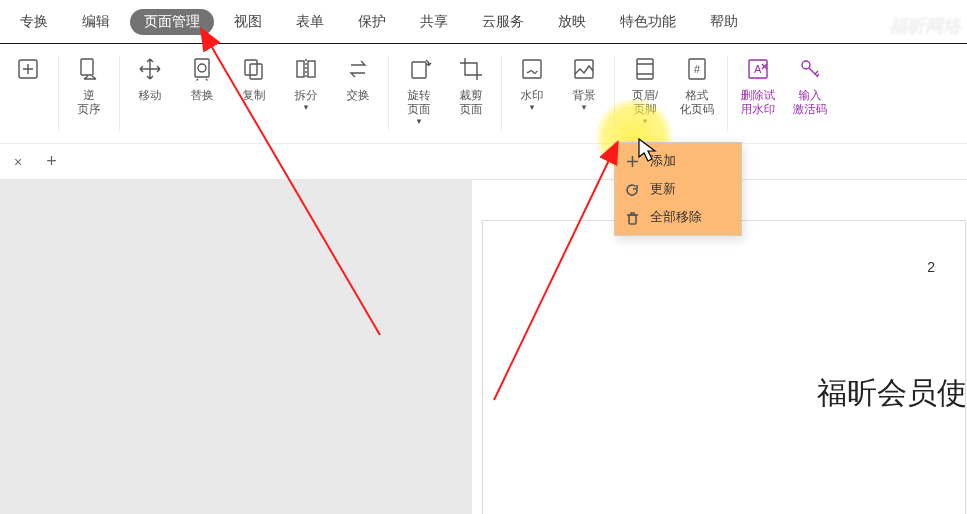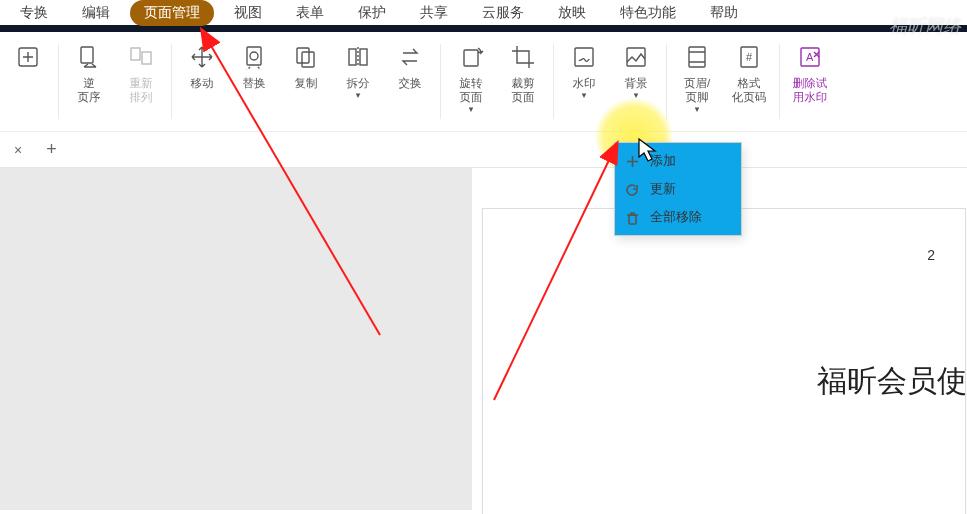--- a/index.html
+++ b/index.html
@@ -1,20 +1,20 @@
 <!DOCTYPE html>
 <html><head>
 <meta charset="utf-8">
 <style>
   * { box-sizing: border-box; margin: 0; padding: 0; }
   body { font-family: "Microsoft YaHei", sans-serif; width: 967px; height: 514px; background: #fff; overflow: hidden; position: relative; font-size: 12px; color: #333; }
   
-  .menubar { display: flex; align-items: center; height: 32px; padding: 0 6px; border-bottom: 7px solid #0f172a; gap: 6px; }
+  .menubar { display: flex; align-items: center; height: 44px; padding: 0 6px; border-bottom: 1px solid #0f172a; gap: 6px; }
   .menu-item { padding: 4px 14px; font-size: 14px; color: #444; cursor: pointer; border-radius: 14px; white-space: nowrap; }
-  .menu-item.active { background: #a16207; color: #fff; }
+  .menu-item.active { background: #737373; color: #fff; }
   
   .ribbon { display: flex; align-items: stretch; height: 100px; border-bottom: 1px solid #eee; padding: 6px 2px; }
   .rib-btn { display: flex; flex-direction: column; align-items: center; justify-content: flex-start; width: 52px; padding: 2px 0; cursor: pointer; color: #555; }
   .rib-btn .icon { height: 34px; display: flex; align-items: center; justify-content: center; margin-bottom: 2px; }
   .rib-btn svg { width: 26px; height: 26px; stroke: #555; fill: none; stroke-width: 1.4; }
   .rib-btn .lbl { font-size: 11.5px; text-align: center; line-height: 14px; white-space: pre-line; }
   .rib-btn.disabled { color: #bbb; }
   .rib-btn.disabled svg { stroke: #bbb; }
   .rib-btn.purple svg { stroke: #9b2fae; }
   .rib-btn.purple .lbl { color: #9b2fae; }
@@ -28,21 +28,21 @@
   .tab-add { font-size: 18px; color: #666; cursor: pointer; padding: 0 6px; font-weight: 300; }
   
   .workspace { display: flex; height: calc(514px - 36px - 100px - 36px); }
   .left-panel { width: 472px; background: #e9e9e9; }
   .doc-panel { flex: 1; background: #fff; padding: 40px 0 0 0; position: relative; }
   .doc-page { background: #fff; border: 1px solid #ddd; margin-left: 10px; width: 484px; height: 400px; box-shadow: 0 1px 2px rgba(0,0,0,0.05); position: relative; overflow: hidden; }
   .page-num { position: absolute; top: 38px; right: 30px; font-size: 14px; color: #333; }
   .doc-title { position: absolute; top: 152px; right: -2px; font-size: 30px; color: #222; white-space: nowrap; }
   .doc-sub { position: absolute; top: 210px; right: -2px; font-size: 16px; color: #333; }
   
-  .dropdown { position: absolute; left: 614px; top: 142px; width: 128px; background: #0ea5e9; border: 1px solid #ccc; box-shadow: 2px 4px 10px rgba(0,0,0,0.12); z-index: 20; padding: 4px 0; }
+  .dropdown { position: absolute; left: 614px; top: 142px; width: 128px; background: #fdba74; border: 1px solid #ccc; box-shadow: 2px 4px 10px rgba(0,0,0,0.12); z-index: 20; padding: 4px 0; }
   .dd-item { display: flex; align-items: center; height: 28px; padding: 0 10px; gap: 10px; cursor: pointer; font-size: 13px; color: #333; }
   .dd-item svg { width: 15px; height: 15px; stroke: #555; fill: none; stroke-width: 1.6; }
   
   .arrow-svg { position: absolute; top: 0; left: 0; pointer-events: none; z-index: 25; }
   .cursor { position: absolute; left: 638px; top: 138px; z-index: 30; pointer-events: none; }
   .watermark { position: absolute; right: 6px; top: 14px; color: rgba(255,255,255,0.55); font-size: 18px; font-style: italic; text-shadow: 0 0 2px rgba(0,0,0,0.15); z-index: 2; }
 </style>
 </head>
 <body>
 
@@ -74,30 +74,20 @@
     <div class="rib-btn">
       <div class="icon">
         <svg viewBox="0 0 26 26">
           <rect x="5" y="3" width="12" height="16" rx="1"></rect>
           <path d="M8 23l4-3M20 23l-4-3M8 23h12"></path>
         </svg>
       </div>
       <div class="lbl">逆
 页序</div>
     </div>
-    <div class="rib-btn disabled">
-      <div class="icon">
-        <svg viewBox="0 0 26 26">
-          <rect x="3" y="4" width="9" height="12"></rect>
-          <rect x="14" y="8" width="9" height="12"></rect>
-        </svg>
-      </div>
-      <div class="lbl">重新
-排列</div>
-    </div>
     <div class="sep"></div>
     <div class="rib-btn">
       <div class="icon">
         <svg viewBox="0 0 26 26">
           <path d="M13 3v20M3 13h20M13 3l-3 3M13 3l3 3M13 23l-3-3M13 23l3-3M3 13l3-3M3 13l3 3M23 13l-3-3M23 13l-3 3"></path>
         </svg>
       </div>
       <div class="lbl">移动</div>
     </div>
     <div class="rib-btn">
@@ -201,20 +191,30 @@
     <div class="rib-btn purple">
       <div class="icon">
         <svg viewBox="0 0 26 26">
           <rect x="4" y="4" width="18" height="18" rx="1"></rect>
           <text x="9" y="17" font-size="11" fill="#9b2fae" stroke="none">A</text>
           <path d="M17 8l5 5M22 8l-5 5"></path>
         </svg>
       </div>
       <div class="lbl">删除试
 用水印</div>
+    </div>
+    <div class="rib-btn purple">
+      <div class="icon">
+        <svg viewBox="0 0 26 26">
+          <circle cx="9" cy="9" r="4"></circle>
+          <path d="M12 12l9 9M18 18l3-3M20 20l2-2"></path>
+        </svg>
+      </div>
+      <div class="lbl">输入
+激活码</div>
     </div>
   </div>
 
 <div class="highlight-circle"></div>
 
 <div class="tabstrip">
   <span class="tab-close">×</span>
   <span class="tab-add">+</span>
 </div>
 

